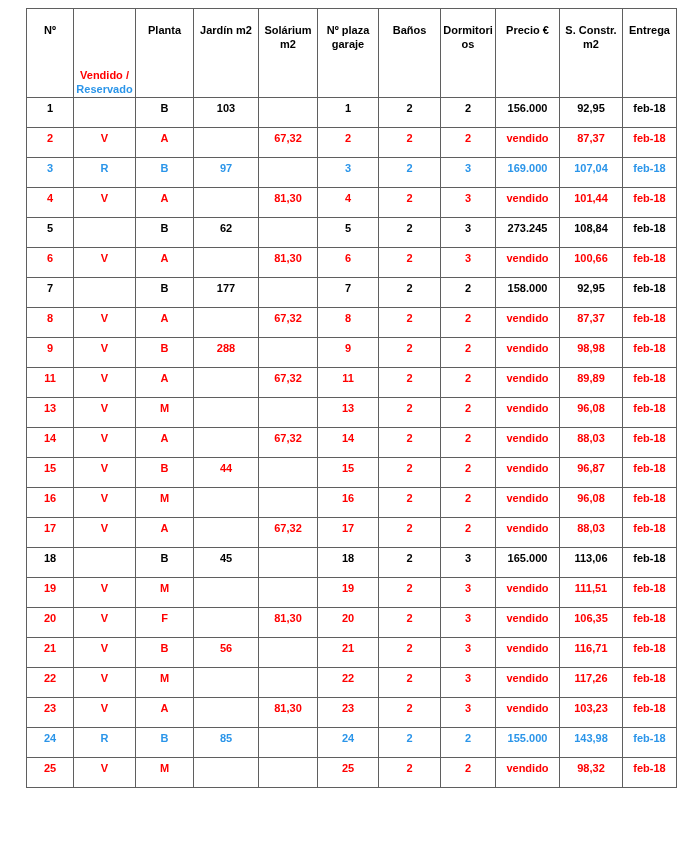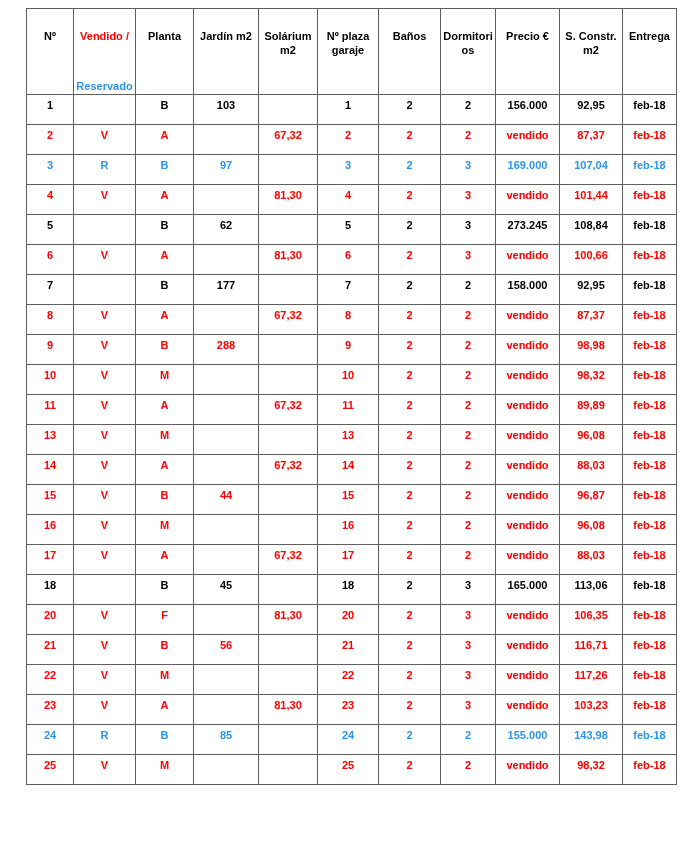--- a/index.html
+++ b/index.html
@@ -29,35 +29,35 @@
     text-align: center;
     vertical-align: top;
     font-weight: 700;
     font-size: 11px;
     padding: 0 2px;
     box-sizing: border-box;
     overflow: hidden;
   }
   table.price-table th {
     height: 47px;
-    padding-top: 20px;
+    padding-top: 14px;
     line-height: 1.3;
     color: #000000;
     overflow-wrap: anywhere;
   }
   table.price-table td {
     height: 30px;
     padding-top: 4px;
     line-height: 1.15;
   }
   tr.available td { color: var(--available, #000000); }
   tr.sold      td { color: var(--sold, #ff0000); }
   tr.reserved  td { color: var(--reserved, #2b95e9); }
-  .hdr-sold     { display: block; color: var(--sold, #ff0000); }
-  .hdr-reserved { display: block; color: var(--reserved, #2b95e9); margin-top: 36px; }
+  .hdr-sold     { display: block; color: var(--sold, #ff0000); margin-top: 45px; }
+  .hdr-reserved { display: block; color: var(--reserved, #2b95e9); }
 </style>
 </head>
 <body>
 
 <div class="page">
   <table class="price-table">
     <colgroup id="colgroup">
         <col style="width: 47px;">
         <col style="width: 62px;">
         <col style="width: 58px;">
@@ -200,33 +200,20 @@
           <td>288</td>
           <td></td>
           <td>9</td>
           <td>2</td>
           <td>2</td>
           <td>vendido</td>
           <td>98,98</td>
           <td>feb-18</td>
         </tr>
         <tr class="sold">
-          <td>10</td>
-          <td>V</td>
-          <td>M</td>
-          <td></td>
-          <td></td>
-          <td>10</td>
-          <td>2</td>
-          <td>2</td>
-          <td>vendido</td>
-          <td>98,32</td>
-          <td>feb-18</td>
-        </tr>
-        <tr class="sold">
           <td>11</td>
           <td>V</td>
           <td>A</td>
           <td></td>
           <td>67,32</td>
           <td>11</td>
           <td>2</td>
           <td>2</td>
           <td>vendido</td>
           <td>89,89</td>
@@ -301,20 +288,33 @@
           <td>18</td>
           <td></td>
           <td>B</td>
           <td>45</td>
           <td></td>
           <td>18</td>
           <td>2</td>
           <td>3</td>
           <td>165.000</td>
           <td>113,06</td>
+          <td>feb-18</td>
+        </tr>
+        <tr class="sold">
+          <td>19</td>
+          <td>V</td>
+          <td>M</td>
+          <td></td>
+          <td></td>
+          <td>19</td>
+          <td>2</td>
+          <td>3</td>
+          <td>vendido</td>
+          <td>111,51</td>
           <td>feb-18</td>
         </tr>
         <tr class="sold">
           <td>20</td>
           <td>V</td>
           <td>F</td>
           <td></td>
           <td>81,30</td>
           <td>20</td>
           <td>2</td>

